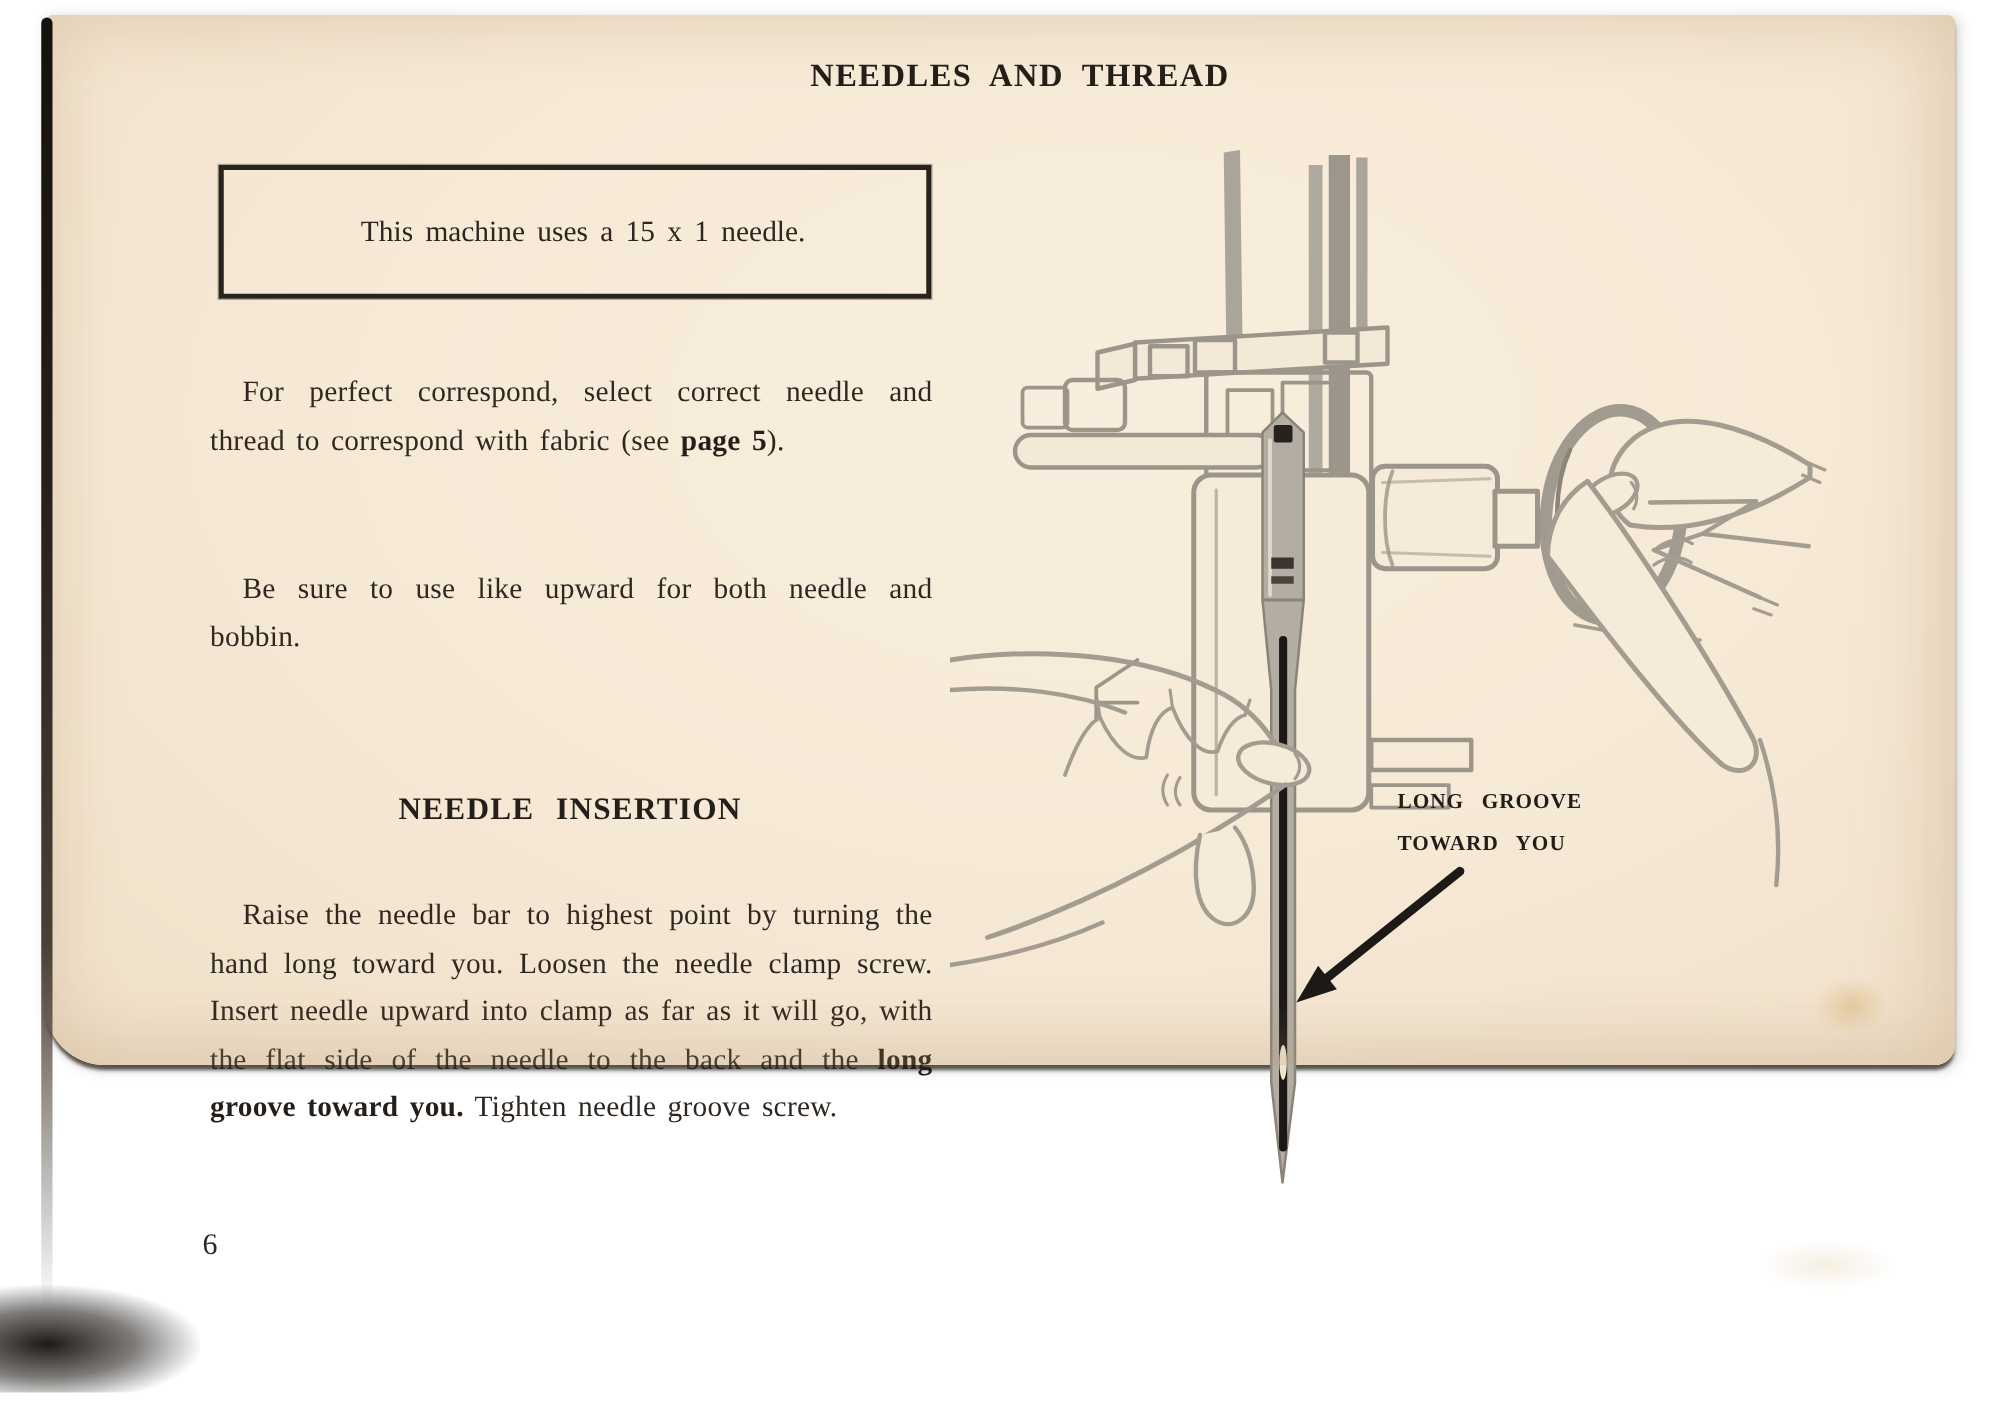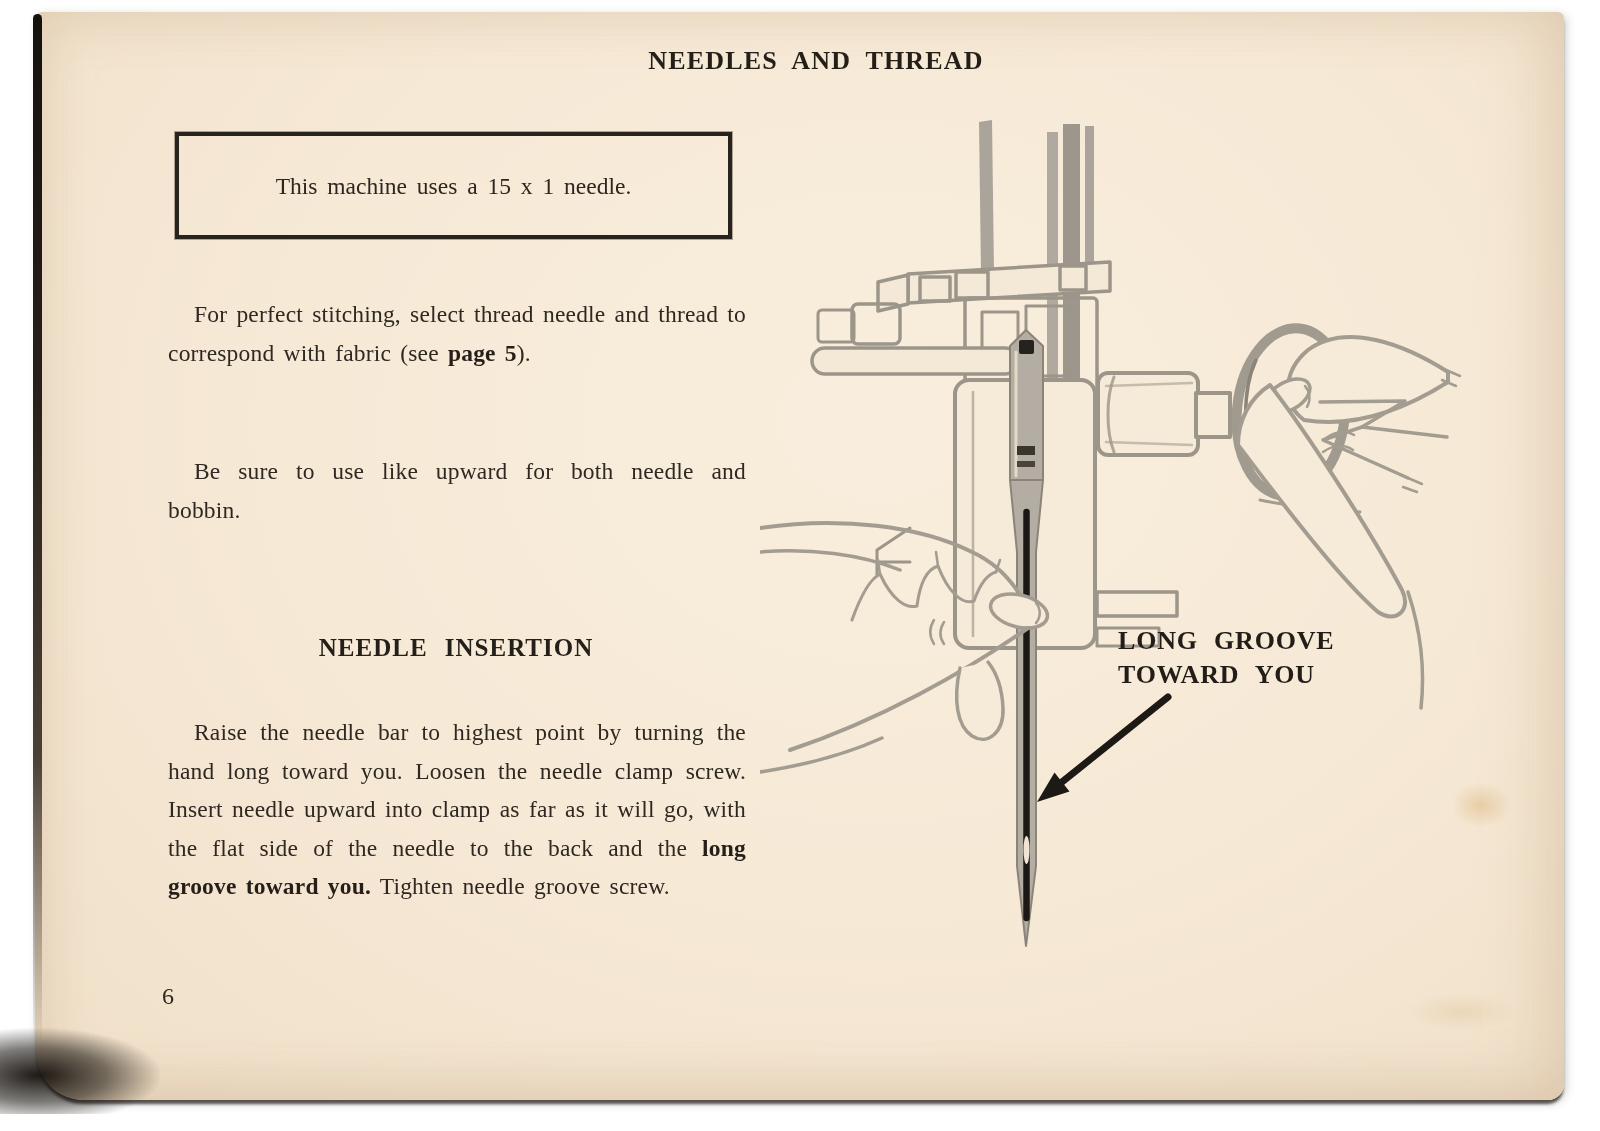--- a/index.html
+++ b/index.html
@@ -4,21 +4,21 @@
 <style>
   html,body{margin:0;padding:0;}
   body{
     width:1600px;height:1131px;position:relative;overflow:hidden;
     background:#ffffff;
     font-family:"Liberation Serif","DejaVu Serif",serif;
   }
   .scan-canvas{position:absolute;inset:0;}
   
   .page{
-    position:absolute;left:36px;top:12px;width:1528px;height:1088px;
+    position:absolute;left:36px;top:12px;width:1528px;height:840px;
     background:radial-gradient(ellipse at 55% 38%, #f9eedd 0%, #f6e9d6 50%, #f0e0c9 100%);
     border-radius:6px 6px 16px 48px;
     box-shadow:0 5px 3px -1px rgba(28,23,18,.7), 2px 3px 10px rgba(60,50,40,.25);
   }
   .page::after{ 
     content:"";position:absolute;inset:0;border-radius:inherit;pointer-events:none;
     box-shadow:inset -28px 0 60px rgba(186,156,116,.18), inset 0 -22px 50px rgba(186,156,116,.16), inset 18px 10px 50px rgba(186,156,116,.10);
   }
   .spine-shadow{
     position:absolute;left:33px;top:14px;width:9px;height:1032px;
@@ -35,60 +35,60 @@
   .stain-b{position:absolute;left:1370px;top:980px;width:110px;height:40px;border-radius:50%;
     background:radial-gradient(ellipse, rgba(195,150,70,.16), rgba(195,150,70,0) 70%);}
   .page-title{
     position:absolute;left:480px;top:34px;width:600px;text-align:center;
     font-size:26px;font-weight:700;letter-spacing:1.2px;word-spacing:7px;color:#241f19;
   }
   .notice-box{
     position:absolute;left:139px;top:120px;width:549px;height:99px;
     border:4px solid #29231d;box-shadow:0 0 0 1px rgba(41,35,29,.35);
     display:flex;flex-direction:column;justify-content:center;text-align:center;
-    font-size:23.5px;line-height:34px;word-spacing:4px;color:#2d2620;
+    font-size:23.5px;line-height:34px;word-spacing:4px;color:#2d2620;padding-left:13px;
   }
   .body-par{
     position:absolute;left:132px;width:578px;
     font-size:23.5px;line-height:38.5px;text-align:justify;text-align-last:left;
     word-spacing:3px;letter-spacing:.2px;color:#2f2822;hyphens:none;margin:0;
     text-indent:26px;
   }
   .body-par b{font-weight:700;color:#261f19;margin-top:44px;}
   .p1{top:283px;}
   .p2{top:440px;}
   .p3{top:701px;}
   .section-heading{
     position:absolute;left:140px;top:622px;width:560px;text-align:center;
     font-size:25px;font-weight:700;letter-spacing:1px;word-spacing:10px;color:#241f19;
   }
   .page-number{
     position:absolute;left:126px;top:971px;font-size:24px;color:#2f2822;
   }
   .figure-callout{
     position:absolute;left:1082px;top:612px;width:280px;
-    font-size:26px;font-weight:700;line-height:34px;letter-spacing:.8px;word-spacing:9px;
+    font-size:17px;font-weight:700;line-height:34px;letter-spacing:.8px;word-spacing:9px;
     color:#221d18;
   }
   .figure-svg{position:absolute;left:724px;top:48px;width:770px;height:950px;}
 </style>
 </head>
 <body>
 
 <div class="scan-canvas">
 
   <div class="page">
 
     <div class="page-title">NEEDLES AND THREAD</div>
 
     <div class="notice-box">
       <div>This machine uses a 15 x 1 needle.</div>
     </div>
 
-    <p class="body-par p1"><span>For perfect stitching, select thread needle and thread to correspond with fabric (see </span><b>page 5</b><span>).</span></p>
+    <p class="body-par p1"><span>For perfect correspond, select correct needle and thread to correspond with fabric (see </span><b>page 5</b><span>).</span></p>
 
     <p class="body-par p2">Be sure to use like upward for both needle and bobbin.</p>
 
     <div class="section-heading">NEEDLE INSERTION</div>
 
     <p class="body-par p3"><span>Raise the needle bar to highest point by turning the hand long toward you. Loosen the needle clamp screw. Insert needle upward into clamp as far as it will go, with the flat side of the needle to the back and the </span><b>long groove toward you.</b><span> Tighten needle groove screw.</span></p>
 
     <div class="page-number">6</div>
 
     <svg class="figure-svg" viewBox="0 0 770 950" aria-hidden="true">

